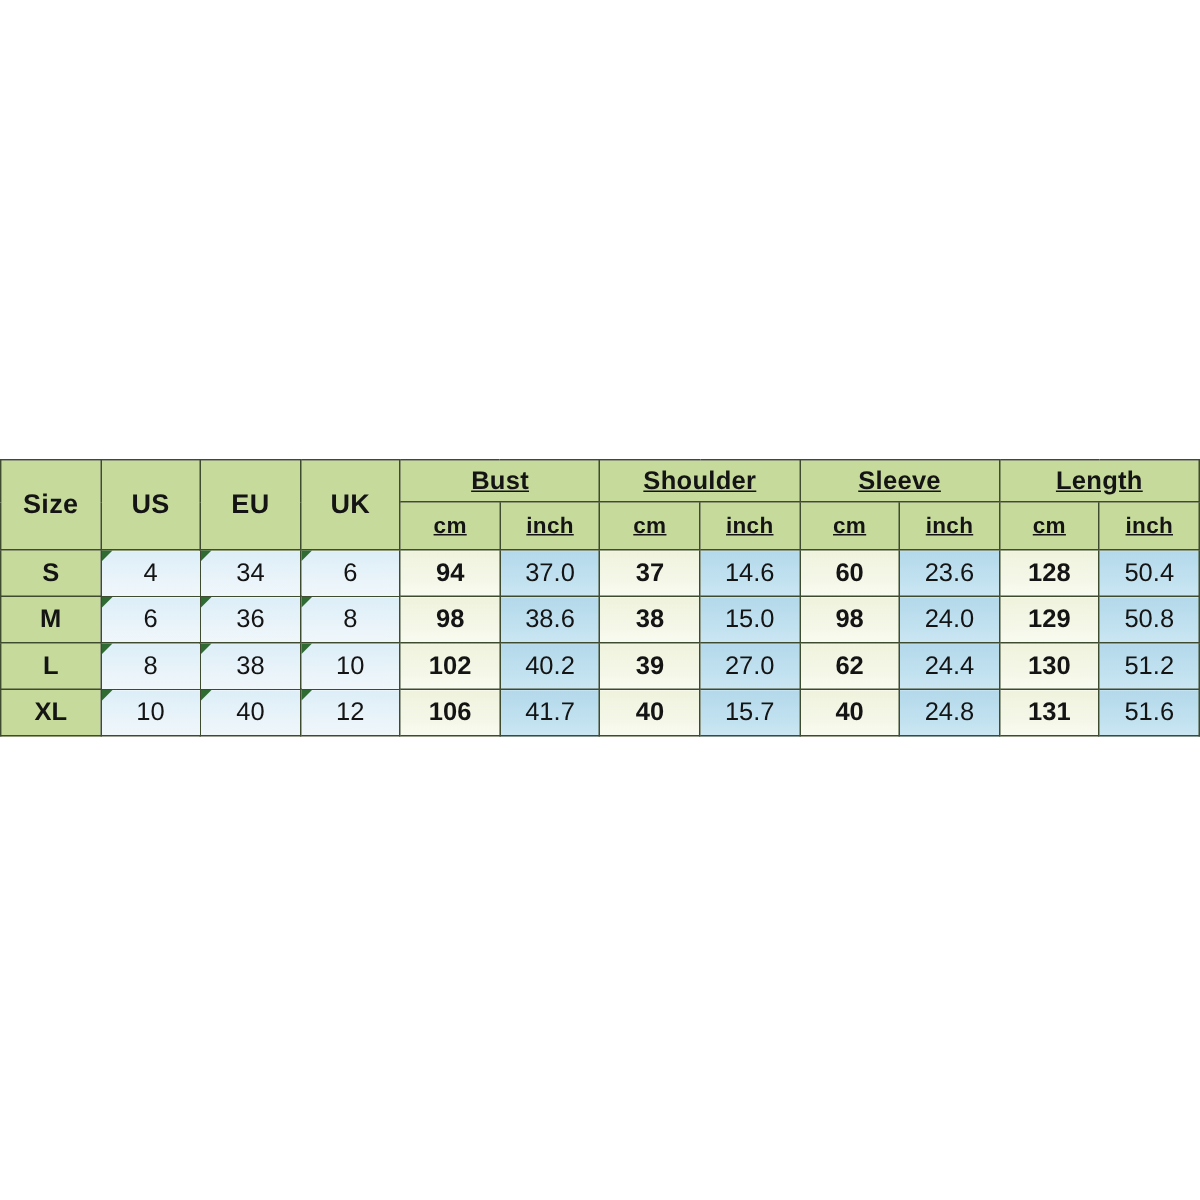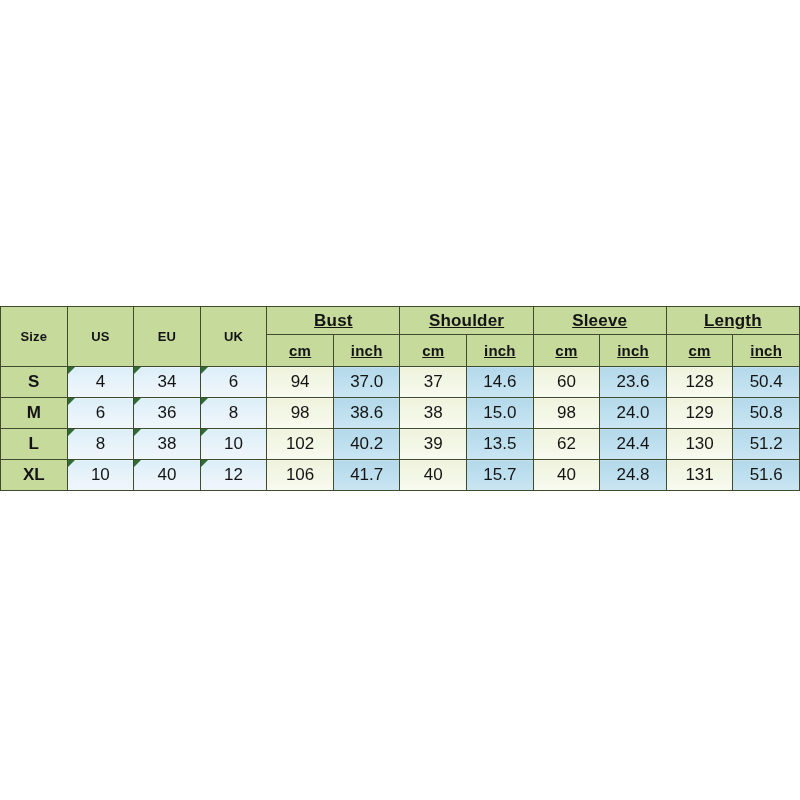--- a/index.html
+++ b/index.html
@@ -46,38 +46,39 @@
     font-size: 17px;
     text-decoration: underline;
   }
   .hdr-sub {
     height: 31px;
     font-size: 15px;
     text-decoration: underline;
   }
   .hdr-span2 {
     height: 58px;
-    font-size: 13px;
+    font-size: 18px;
   }
   
   #size-chart-table tbody tr { height: 31px; }
 
   td.c-size {
     background: #c6da9c;
     font-weight: bold;
     font-size: 17px;
   }
   td.c-region {
     background: linear-gradient(to bottom, #dceef8 0%, #e8f3f9 55%, #f0f7fb 100%);
     font-size: 17px;
     position: relative;
   }
   td.c-cm {
     background: linear-gradient(to bottom, #eff3dd 0%, #f4f7e7 60%, #f8fbf0 100%);
     font-size: 17px;
+    font-weight: bold;
   }
   td.c-inch {
     background: linear-gradient(to bottom, #b4d9ea 0%, #bfe0ef 55%, #cbe6f3 100%);
     font-size: 17px;
     margin-top: 47px;
   }
   
   td.c-region::before {
     content: "";
     position: absolute;
@@ -153,21 +154,21 @@
       </tr>
 
       <tr>
         <td class="c-size">L</td>
         <td class="c-region">8</td>
         <td class="c-region">38</td>
         <td class="c-region">10</td>
         <td class="c-cm">102</td>
         <td class="c-inch">40.2</td>
         <td class="c-cm">39</td>
-        <td class="c-inch">13.5</td>
+        <td class="c-inch">27.0</td>
         <td class="c-cm">62</td>
         <td class="c-inch">24.4</td>
         <td class="c-cm">130</td>
         <td class="c-inch">51.2</td>
       </tr>
 
       <tr>
         <td class="c-size">XL</td>
         <td class="c-region">10</td>
         <td class="c-region">40</td>

